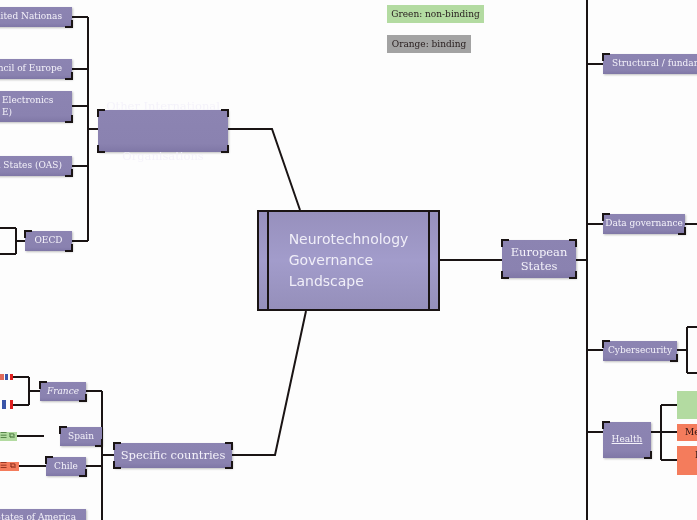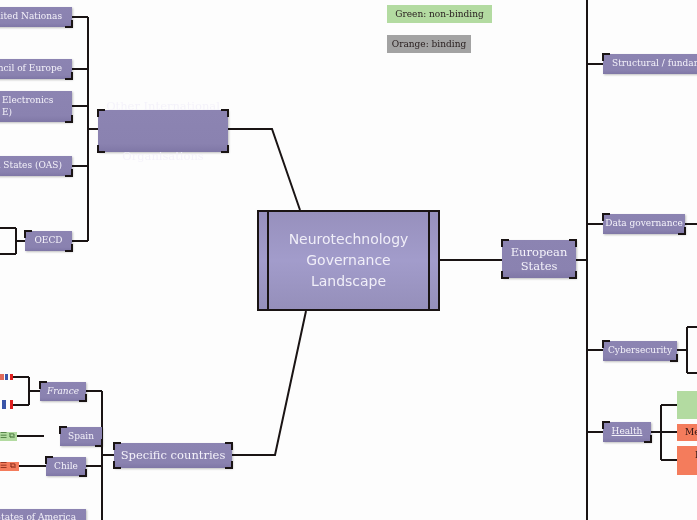--- a/index.html
+++ b/index.html
@@ -25,21 +25,21 @@
   .br-tl, .br-tr, .br-bl, .br-br { position:absolute; width:6px; height:6px; border-color:#1a1414; border-style:solid; }
   .br-tl { left:-1px; top:-1px; border-width:2px 0 0 2px; }
   .br-tr { right:-1px; top:-1px; border-width:2px 2px 0 0; }
   .br-bl { left:-1px; bottom:-1px; border-width:0 0 2px 2px; }
   .br-br { right:-1px; bottom:-1px; border-width:0 2px 2px 0; }
   .central {
     position:absolute; left:257px; top:210px; width:183px; height:101px; box-sizing:border-box;
     background:linear-gradient(#9790bd,#a29ccb 50%,#958fba);
     border:2px solid #1a1414;
     color:#f0eef8; font-family:"DejaVu Sans", sans-serif; font-size:14px; line-height:1.5;
-    display:flex; align-items:center; justify-content:center; text-align:center;
+    display:flex; align-items:center; justify-content:center; 
   }
   .central .bar-l { position:absolute; left:8px; top:0; bottom:0; border-left:2px solid #1a1414; }
   .central .bar-r { position:absolute; right:8px; top:0; bottom:0; border-left:2px solid #1a1414; }
   .legend {
     position:absolute; font-size:9px; color:#2a2020; display:flex; align-items:center; justify-content:center; box-sizing:border-box;
   }
   .leaf { position:absolute; box-sizing:border-box; }
   .icon-mini { position:absolute; font-size:8px; line-height:10px; }
 </style>
 </head>
@@ -63,21 +63,21 @@
     <path d="M677 350 L687 350 M687 327 L687 373 M687 327 L697 327 M687 373 L697 373"></path>
     <path d="M651 432 L661 432 M661 405 L661 460 M661 405 L677 405 M661 432 L677 432 M661 460 L677 460"></path>
 
     <path d="M102 391 L102 520 M86 391 L102 391 M86 436 L102 436 M86 466 L102 466 M102 455 L114 455"></path>
     <path d="M40 391 L29 391 M29 377 L29 405 M12 377 L29 377 M12 405 L29 405"></path>
     <path d="M44 436 L17 436"></path>
     <path d="M46 466 L19 466"></path>
   </g>
 </svg>
 
-<div class="legend" style="left:387px;top:5px;width:105px;height:18px;background:#b3dba1;text-align:right;">
+<div class="legend" style="left:387px;top:5px;width:97px;height:18px;background:#b3dba1;text-align:right;">
   <span>Green: non-binding</span>
 </div>
 <div class="legend" style="left:387px;top:35px;width:84px;height:18px;background:#a3a3a3;">
   <span>Orange: binding</span>
 </div>
 
 <div class="central">
   <span class="bar-l"></span>
   <span class="bar-r"></span>
   <div>
@@ -179,21 +179,21 @@
 <div class="node small" style="left:603px;top:214px;width:82px;height:20px;">
   <span class="br-tl"></span>
     <span class="br-br"></span>
   <span>Data governance</span>
 </div>
 <div class="node small" style="left:603px;top:341px;width:74px;height:20px;">
   <span class="br-tl"></span>
     <span class="br-br"></span>
   <span>Cybersecurity</span>
 </div>
-<div class="node small" style="left:603px;top:422px;width:48px;height:20px;text-decoration:underline;">
+<div class="node small" style="left:603px;top:422px;width:48px;height:36px;text-decoration:underline;">
   <span class="br-tl"></span>
     <span class="br-br"></span>
   <span>Health</span>
 </div>
 
 <div class="leaf" style="left:677px;top:391px;width:20px;height:28px;background:#b3dba1;"></div>
 <div class="leaf" style="left:677px;top:424px;width:20px;height:17px;background:#f47c5c;font-size:9px;color:#2a1010;line-height:17px;padding-left:8px;overflow:hidden;">
   <span>Me</span>
 </div>
 <div class="leaf" style="left:677px;top:446px;width:20px;height:29px;background:#f47c5c;font-size:9px;color:#2a1010;padding-left:18px;padding-top:4px;overflow:hidden;">

